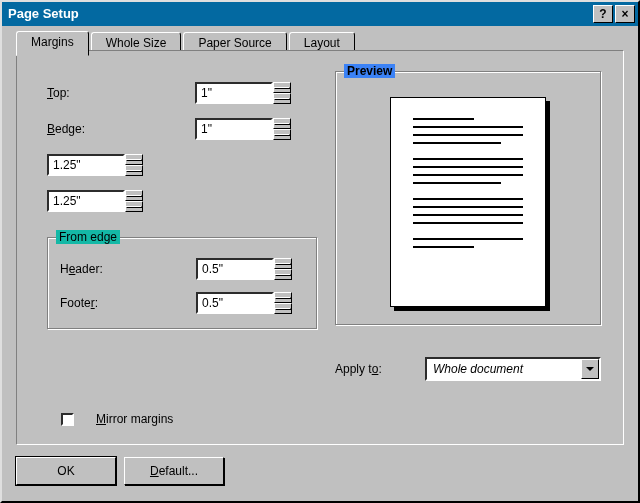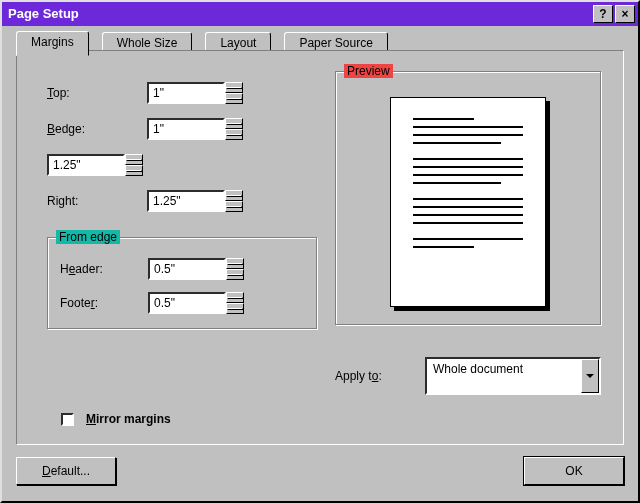--- a/index.html
+++ b/index.html
@@ -16,21 +16,21 @@
   .dialog {
     width: 640px;
     height: 503px;
     background: #c0c0c0;
     border: 2px solid #000;
     border-top-color: #dfdfdf;
     border-left-color: #dfdfdf;
     position: relative;
   }
   .titlebar {
-    background: #6d28d9;
+    background: #0369a1;
     color: #fff;
     font-weight: bold;
     height: 24px;
     line-height: 24px;
     padding-left: 6px;
     font-size: 13px;
     display: flex;
     align-items: center;
     justify-content: space-between;
   }
@@ -50,21 +50,21 @@
     border: 1px solid #fff;
     border-top-color:#808080;
     border-left-color:#808080;
     background:#c0c0c0;
     padding: 14px 16px 10px 16px;
   }
   .tabs {
     position:absolute;
     left:14px; top:30px;
     display:flex;
-    gap:11px;
+    gap:0;
   }
   .tab {
     background:#c0c0c0;
     border: 1px solid #808080;
     border-bottom:none;
     border-right-color:#000;
     border-top-left-radius:3px;
     border-top-right-radius:3px;
     padding: 3px 14px 4px 14px;
     font-size:12px;
@@ -89,20 +89,21 @@
     width:100%; height:100%;
   }
   .leftcol {
     position:absolute;
     left: 14px; top: 10px;
     width: 270px;
   }
   .row {
     display:flex; align-items:center;
     height: 36px;
+    gap: 48px;
   }
   .lbl { width: 100px; font-size:12px; }
   .spin {
     display:flex;
     width: 96px; height:22px;
   }
   .spin input {
     flex:1;
     font-family: inherit; font-size:12px;
     border: 2px inset #fff;
@@ -143,58 +144,58 @@
   .previewbox {
     border: 1px solid #808080;
     box-shadow: 1px 1px 0 #fff inset, 1px 1px 0 #fff;
     position:relative;
     height: 254px;
     padding: 18px 0 10px 0;
     display:flex; align-items:center; justify-content:center;
   }
   .previewbox .legend {
     position:absolute; top:-8px; left:8px;
-    background:#ef4444; padding:0 3px; font-size:12px;
+    background:#3b82f6; padding:0 3px; font-size:12px;font-weight:bold;
   }
   .page {
     width: 156px; height: 210px;
     background:#fff;
     border:1px solid #000;
     box-shadow: 4px 4px 0 #000;
     padding: 20px 22px;
   }
   .page .line { height:2px; background:#000; margin-bottom:6px; }
   .page .line.short { width:55%; }
   .page .line.med { width:80%; }
   .page .gap { height:8px; }
 
   .applyrow {
     display:flex; align-items:center;
     margin-top:32px;
   }
   .applyrow .albl { width:90px; font-size:12px; }
   .combo {
-    flex:1; height:38px; display:flex;
+    flex:1; height:24px; display:flex;
     border: 2px inset #fff;
     border-top-color:#808080; border-left-color:#808080;
     background:#fff;
+    font-style:italic;
   }
   .combo span { flex:1; padding:3px 6px; font-size:12px; }
   .combo .cbtn {
     width:18px; background:#c0c0c0;
     border:1px solid #000;
     border-top-color:#fff; border-left-color:#fff;
     display:flex;align-items:center;justify-content:center;
   }
 
   .mirror {
     position:absolute; left:28px; bottom:8px;
-    display:flex; align-items:flex-end; gap:12px;
+    display:flex; align-items:flex-end; gap:22px;
     font-size:12px;
-    font-weight:bold;
   }
   .chk {
     width:13px;height:13px;background:#fff;
     border:2px inset #fff;
     border-top-color:#808080;border-left-color:#808080;
   }
 
   .btnbar {
     position:absolute;
     left:14px; right:14px; bottom:14px; height:30px;
@@ -221,22 +222,22 @@
     <span>Page Setup</span>
     <div class="title-buttons">
       <div class="tbtn">?</div>
       <div class="tbtn">×</div>
     </div>
   </div>
 
   <div class="tabs">
     <div class="tab active"><span class="u">Margins</span></div>
     <div class="tab"><span class="u">Whole Size</span></div>
+    <div class="tab"><span class="u">Paper Source</span></div>
     <div class="tab"><span class="u">Layout</span></div>
-    <div class="tab"><span class="u">Paper Source</span></div>
   </div>
 
   <div class="content">
     <div class="innerbody">
 
       <div class="leftcol">
         <div class="row">
           <span class="lbl"><span class="u">T</span><span>op:</span></span>
           <div class="spin">
             <input value="1&quot;" style="">
@@ -271,21 +272,20 @@
                 <div>
                   <div class="tri-up"></div>
                 </div>
                 <div>
                   <div class="tri-down"></div>
                 </div>
               </div>
           </div>
         </div>
         <div class="row">
-          <span class="lbl">Ri<span class="u">g</span>ht:</span>
           <div class="spin">
             <input value="1.25&quot;" style="">
             <div class="spinbtns">
                 <div>
                   <div class="tri-up"></div>
                 </div>
                 <div>
                   <div class="tri-down"></div>
                 </div>
               </div>
@@ -362,19 +362,19 @@
 
       <div class="mirror">
         <div class="chk"></div>
         <span><span class="u">M</span>irror margins</span>
       </div>
 
     </div>
   </div>
 
   <div class="btnbar">
+    <div class="btn primary">OK</div>
     <div class="btn default-left">
         <span><span class="u">D</span>efault...</span>
       </div>
-    <div class="btn primary">OK</div>
   </div>
 
 </div>
 
 </body></html>

